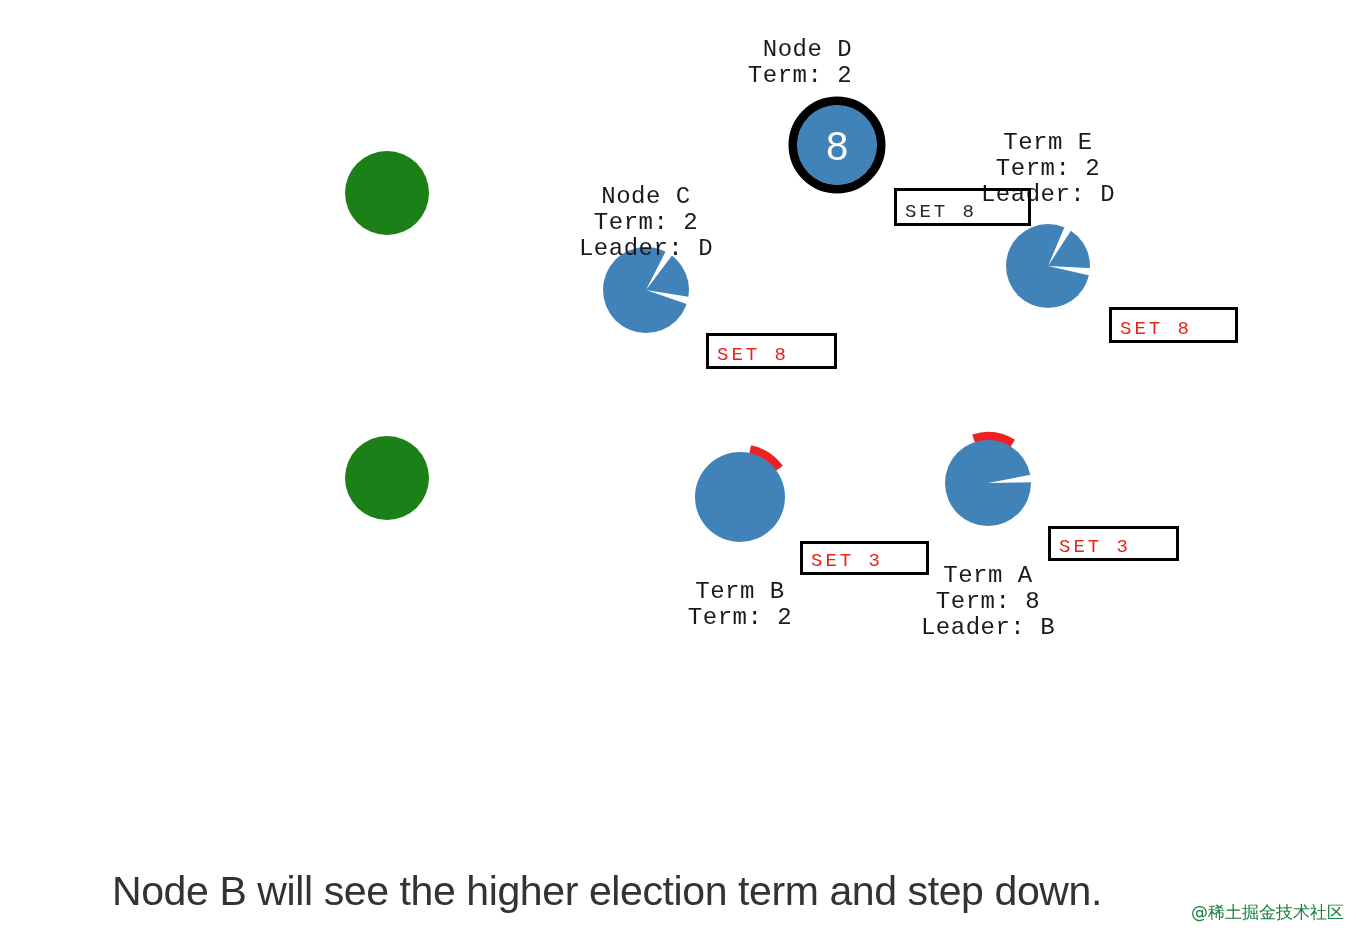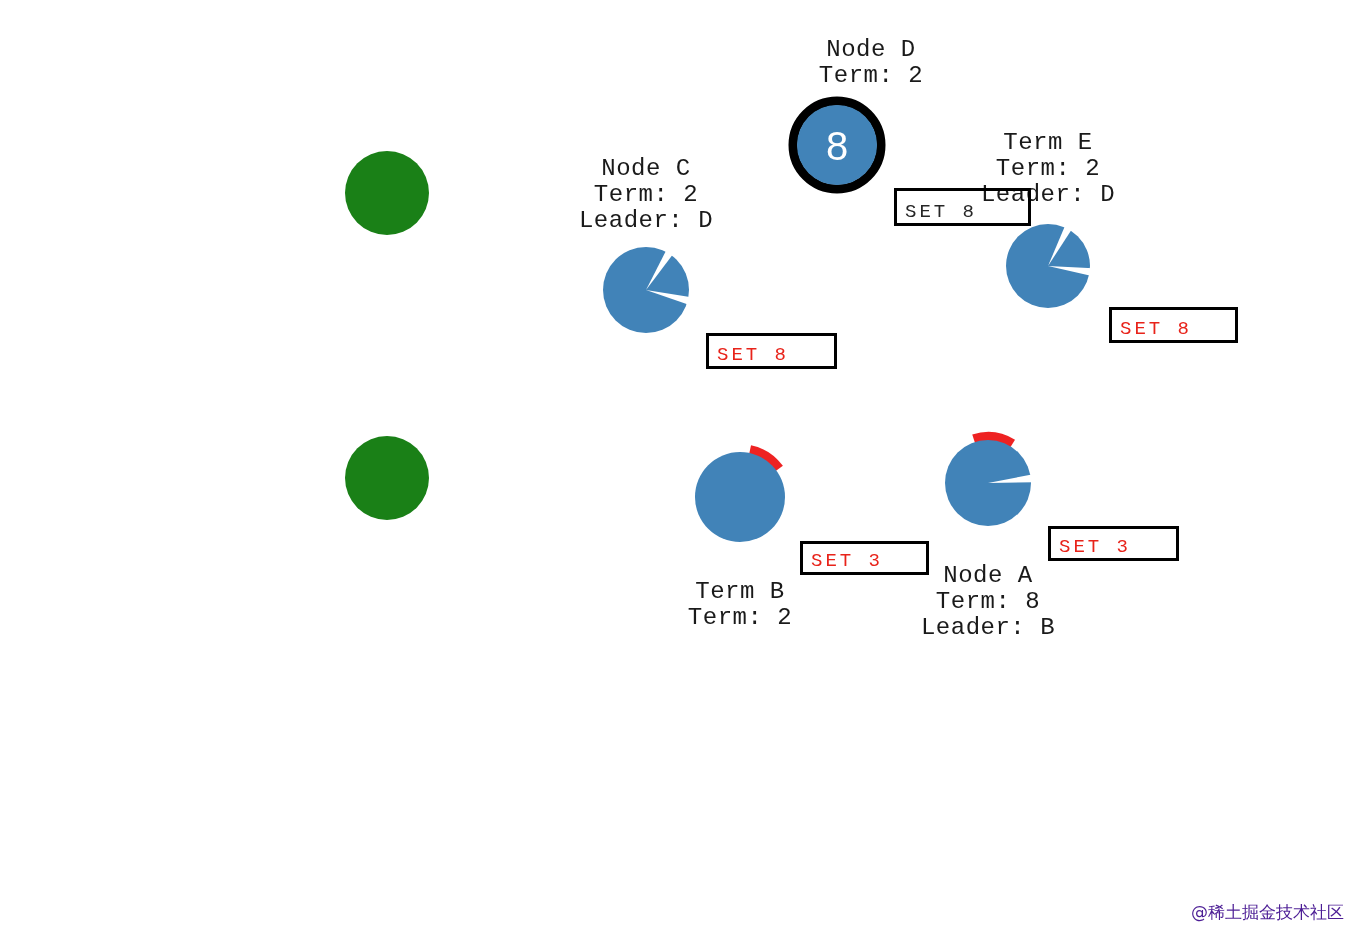--- a/index.html
+++ b/index.html
@@ -60,21 +60,21 @@
     letter-spacing: -0.4px;
     color: #333333;
     white-space: nowrap;
   }
   .watermark {
     position: absolute;
     right: 12px;
     bottom: 10px;
     font-family: "DejaVu Sans", sans-serif;
     font-size: 17px;
-    color: #4c1d95;
+    color: #15803d;
     white-space: nowrap;
   }
   .node-counter {
     position: absolute;
     font-family: "Liberation Sans", sans-serif;
     font-size: 40px;
     color: #ffffff;
     transform: translate(-50%, -50%);
     pointer-events: none;
   }
@@ -112,32 +112,33 @@
         <g>
           <circle cx="387" cy="193" r="42" fill="#1a8017"></circle>
         </g>
         <g>
           <circle cx="387" cy="478" r="42" fill="#1a8017"></circle>
         </g>
       </g>
   </svg>
 
   <div id="labels-layer">
-      <div class="node-label" style="left: 0px; top: 563px; width: 100%;"><div style="position: absolute; left: 988px; transform: translateX(-50%);"><span class="lbl-line">Node A</span><span class="lbl-line">Term: 8</span><span class="lbl-line">Leader: B</span></div></div>
+      <div class="node-label" style="left: 0px; top: 563px; width: 100%;"><div style="position: absolute; left: 988px; transform: translateX(-50%);"><span class="lbl-line">Term A</span><span class="lbl-line">Term: 8</span><span class="lbl-line">Leader: B</span></div></div>
       <div class="node-label" style="left: 0px; top: 579px; width: 100%;"><div style="position: absolute; left: 740px; transform: translateX(-50%);"><span class="lbl-line">Term B</span><span class="lbl-line">Term: 2</span></div></div>
-      <div class="node-label" style="left: 0px; top: 156px; width: 100%;"><div style="position: absolute; left: 646px; transform: translateX(-50%);"><span class="lbl-line">Node C</span><span class="lbl-line">Term: 2</span><span class="lbl-line">Leader: D</span></div></div>
-      <div class="node-label" style="left: 0px; top: 37px; width: 100%;"><div style="position: absolute; left: 871px; transform: translateX(-50%);"><span class="lbl-line">Node D</span><span class="lbl-line">Term: 2</span></div></div>
+      <div class="node-label" style="left: 0px; top: 156px; width: 100%;"><div style="position: absolute; left: 646px; transform: translateX(-50%); margin-top: 28px;"><span class="lbl-line">Node C</span><span class="lbl-line">Term: 2</span><span class="lbl-line">Leader: D</span></div></div>
+      <div class="node-label" style="left: 0px; top: 37px; width: 100%;"><div style="position: absolute; left: 800px; transform: translateX(-50%); text-align: right;"><span class="lbl-line">Node D</span><span class="lbl-line">Term: 2</span></div></div>
       <div class="node-label" style="left: 0px; top: 130px; width: 100%;"><div style="position: absolute; left: 1048px; transform: translateX(-50%);"><span class="lbl-line">Term E</span><span class="lbl-line">Term: 2</span><span class="lbl-line">Leader: D</span></div></div>
     </div>
   <div id="messages-layer">
       <div class="msg-box msg-dark" style="left: 894px; top: 188px; width: 137px; height: 38px;"><span>SET 8</span></div>
       <div class="msg-box msg-red" style="left: 706px; top: 333px; width: 131px; height: 36px;"><span>SET 8</span></div>
       <div class="msg-box msg-red" style="left: 1109px; top: 307px; width: 129px; height: 36px;"><span>SET 8</span></div>
       <div class="msg-box msg-red" style="left: 1048px; top: 526px; width: 131px; height: 35px;"><span>SET 3</span></div>
       <div class="msg-box msg-red" style="left: 800px; top: 541px; width: 129px; height: 34px;"><span>SET 3</span></div>
     </div>
   <div id="counters-layer">
       <div class="node-counter" style="left: 837px; top: 146px;">8</div>
     </div>
 
+  <div class="caption">Node B will see the higher election term and step down.</div>
   <div class="watermark">@稀土掘金技术社区</div>
 
 </div>
 
 </body></html>

